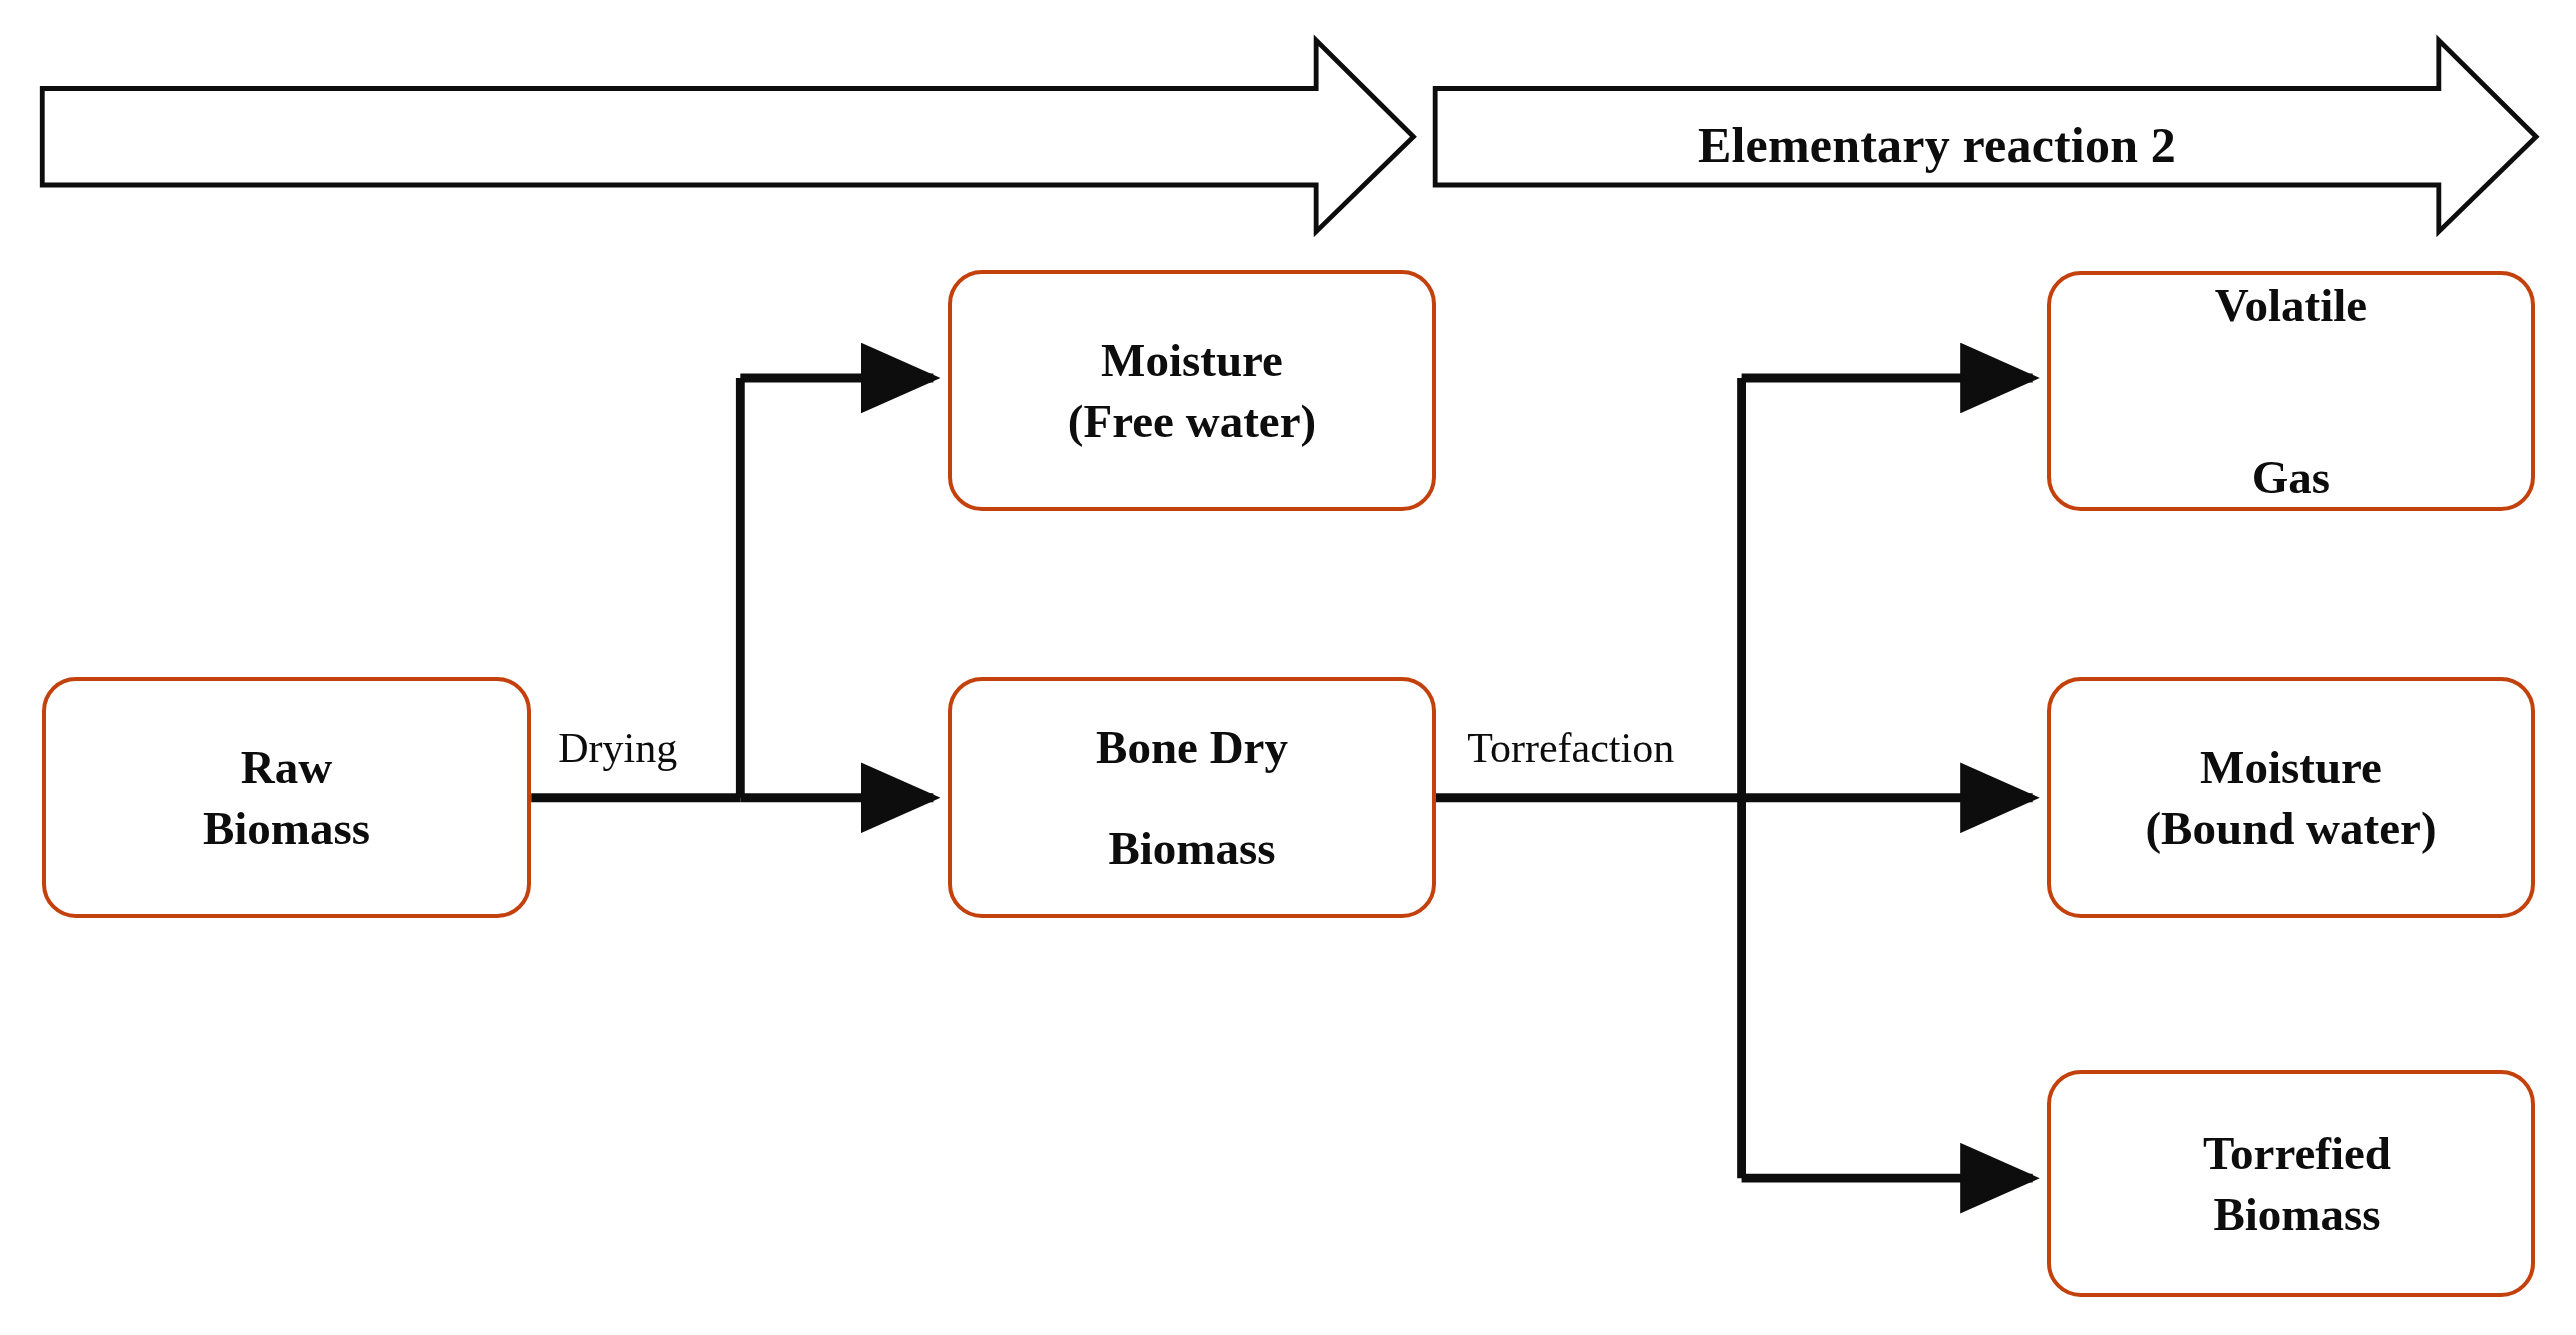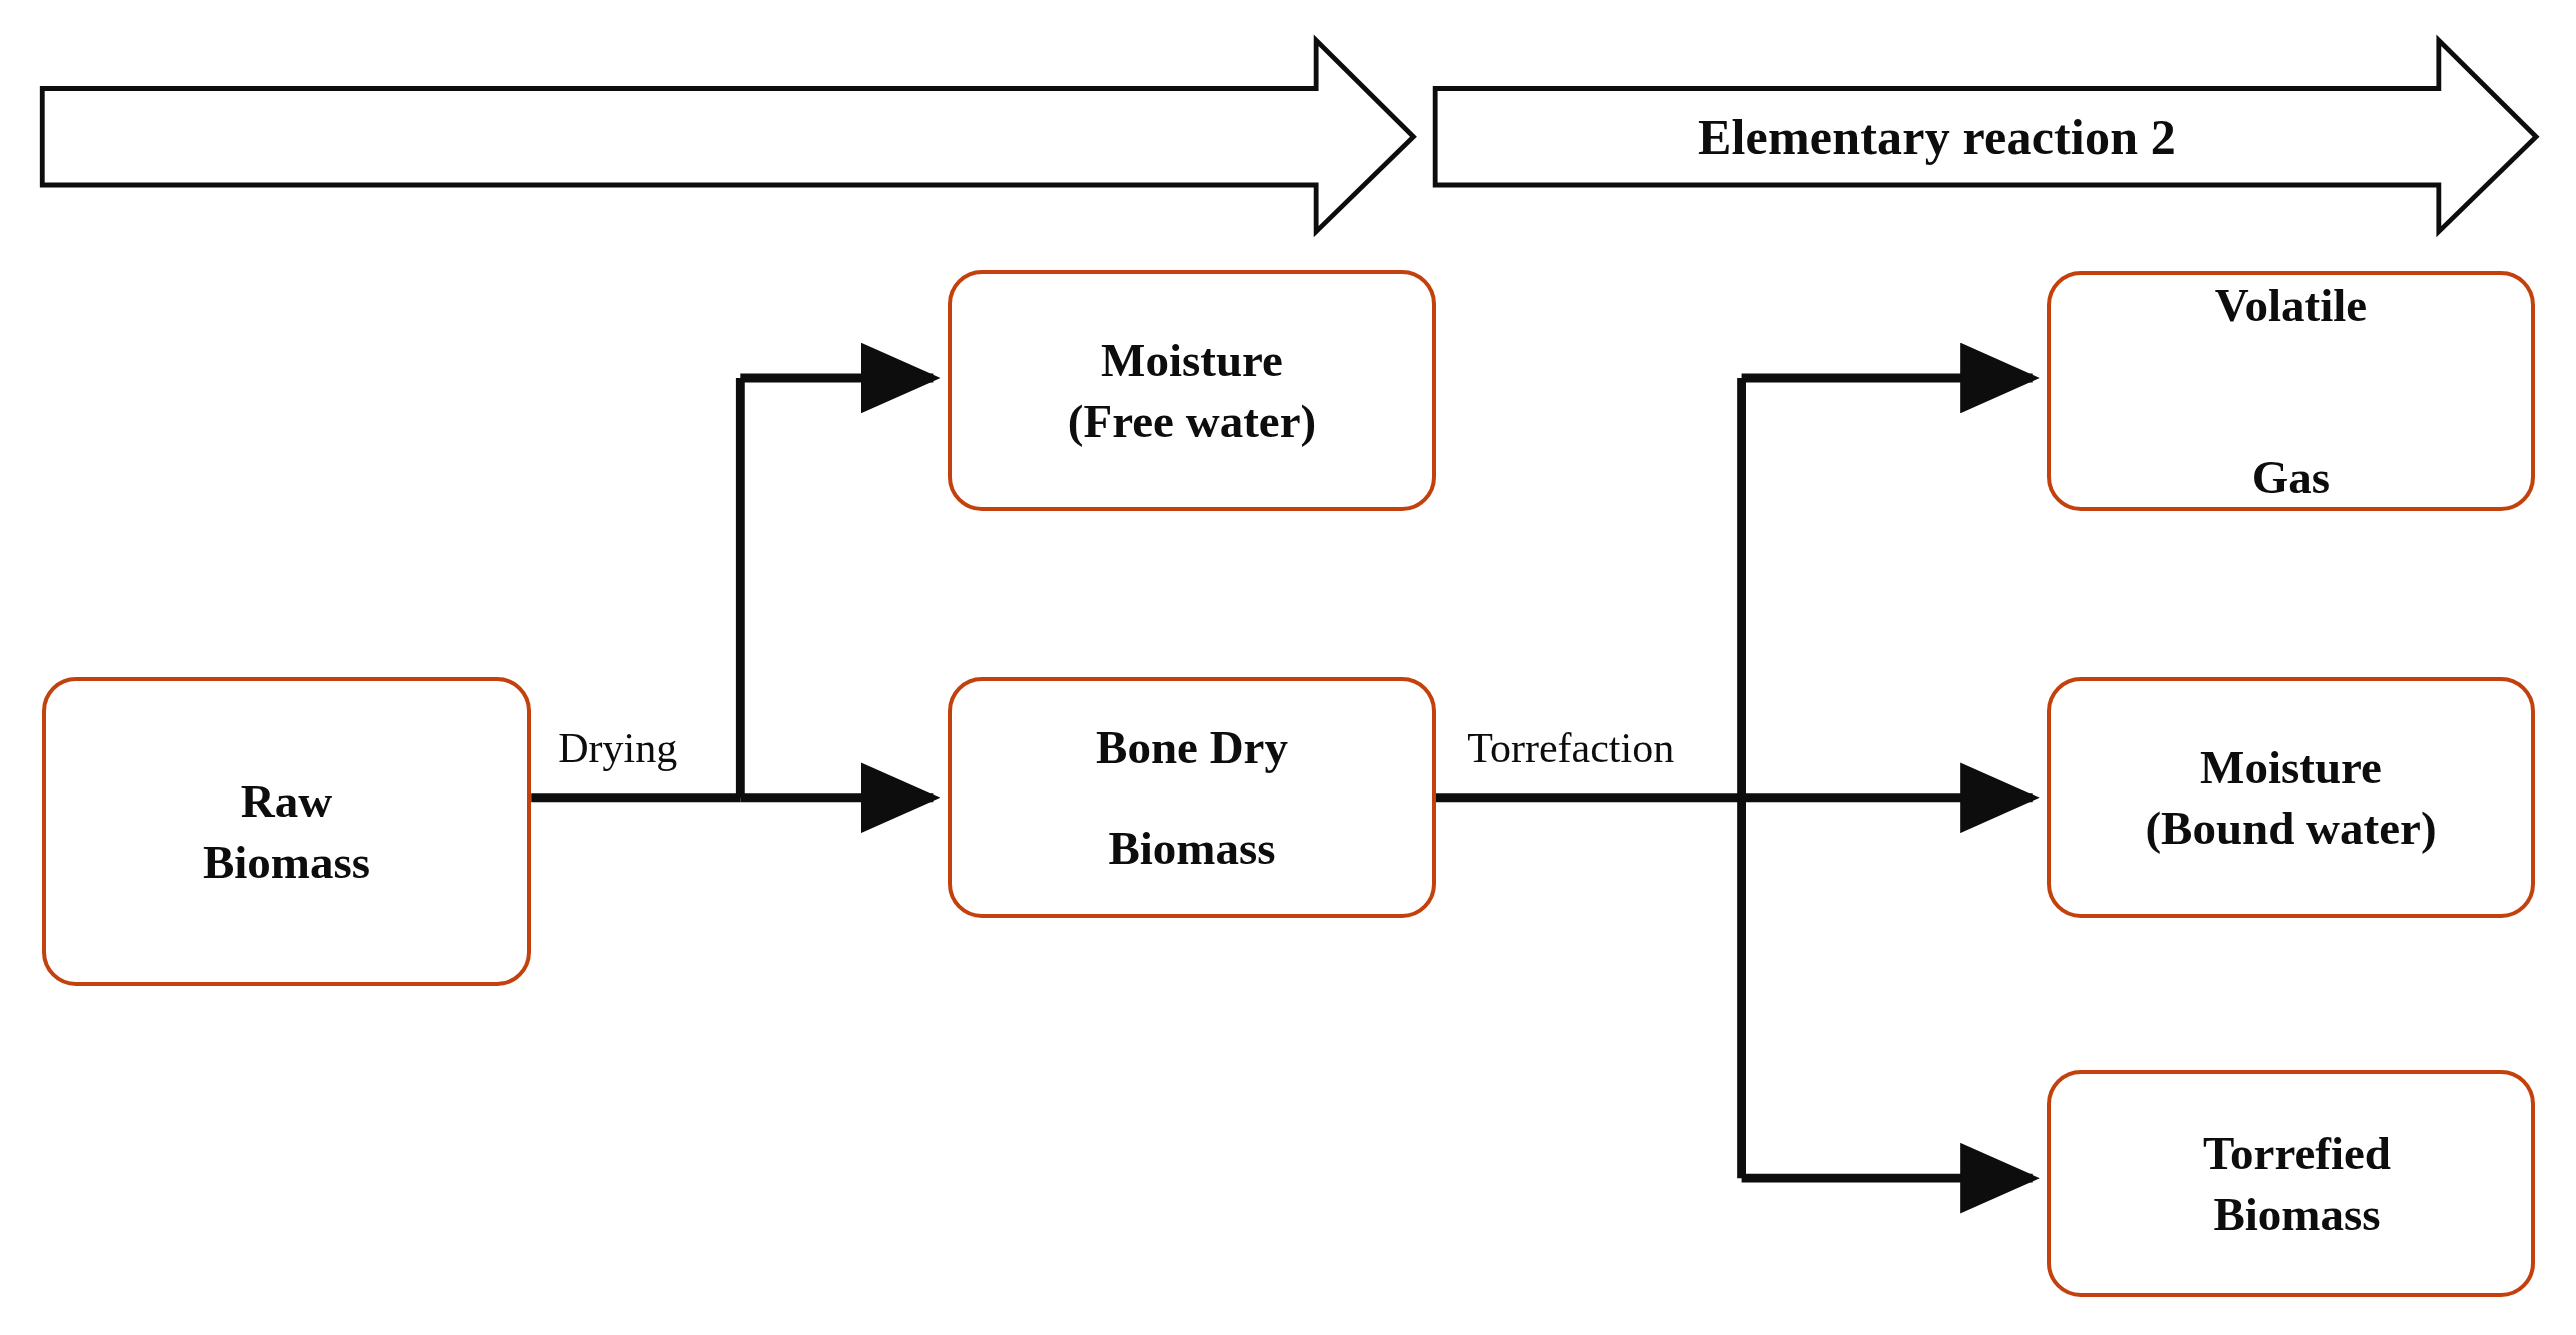--- a/index.html
+++ b/index.html
@@ -65,21 +65,21 @@
 <body>
 
 <div id="stage">
 
   <svg class="banner-svg" viewBox="0 0 3202 1660">
     <polygon points="52,110 1636,110 1636,50 1757,170 1636,288 1636,230 52,230" fill="#ffffff" stroke="#0d0d0d" stroke-width="6" stroke-linejoin="miter"></polygon>
     <polygon points="1784,110 3032,110 3032,50 3153,170 3032,288 3032,230 1784,230" fill="#ffffff" stroke="#0d0d0d" stroke-width="6" stroke-linejoin="miter"></polygon>
   </svg>
 
 
-  <div class="banner-label" style="left:1435px; top:88px; width:1004px; height:97px;">Elementary reaction 2</div>
+  <div class="banner-label" style="left:1435px; top:96px; width:1004px; height:97px;">Elementary reaction 2</div>
 
   <svg class="links-svg" viewBox="0 0 3202 1660">
     <defs>
       <marker id="ah" markerWidth="9" markerHeight="8" refX="8.2" refY="4" orient="auto" markerUnits="strokeWidth">
         <path d="M0,0 L9,4 L0,8 z" fill="#0d0d0d"></path>
       </marker>
     </defs>
 
     <path d="M660,992 L920,992" fill="none" stroke="#0d0d0d" stroke-width="11"></path>
 
@@ -97,21 +97,21 @@
 
     <path d="M2165,992 L2527,992" fill="none" stroke="#0d0d0d" stroke-width="11" marker-end="url(#ah)"></path>
 
     <path d="M2165,1465 L2527,1465" fill="none" stroke="#0d0d0d" stroke-width="11" marker-end="url(#ah)"></path>
   </svg>
 
   <div class="edge-label" style="left:555px; top:724px;">Drying</div>
 
   <div class="edge-label" style="left:1464px; top:724px;">Torrefaction</div>
 
-  <div class="node" style="left:42px; top:677px; width:489px; height:309px;">
+  <div class="node" style="left:42px; top:677px; width:489px; height:241px;">
     <span class="line1">Raw</span>
     <span class="line2">Biomass</span>
   </div>
 
   <div class="node" style="left:948px; top:270px; width:488px; height:241px;">
     <span class="line1">Moisture</span>
     <span class="line2">(Free water)</span>
   </div>
 
   <div class="node" style="left:948px; top:677px; width:488px; height:241px;gap:40px;">

